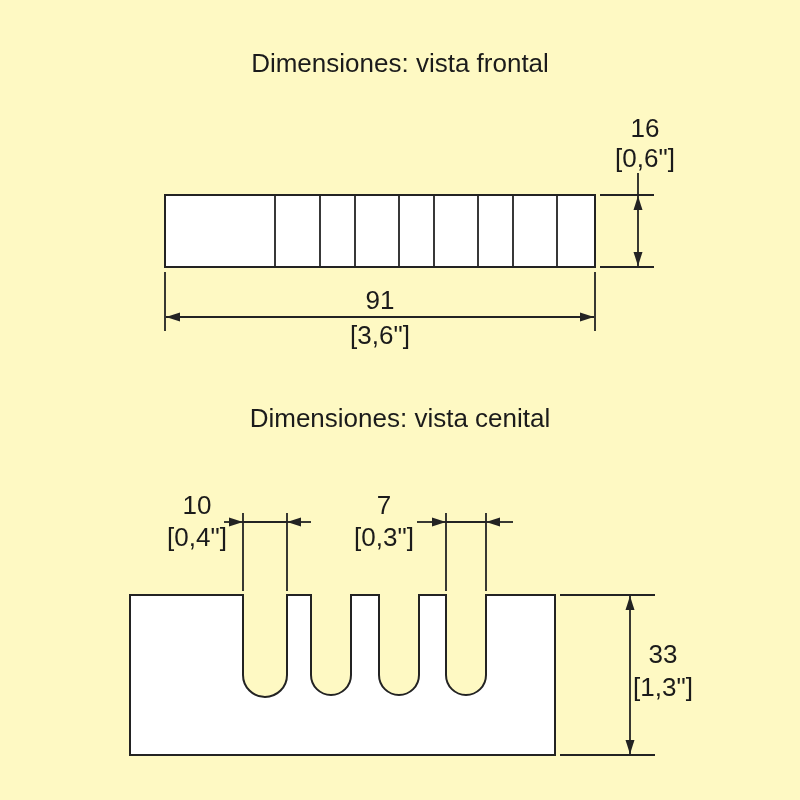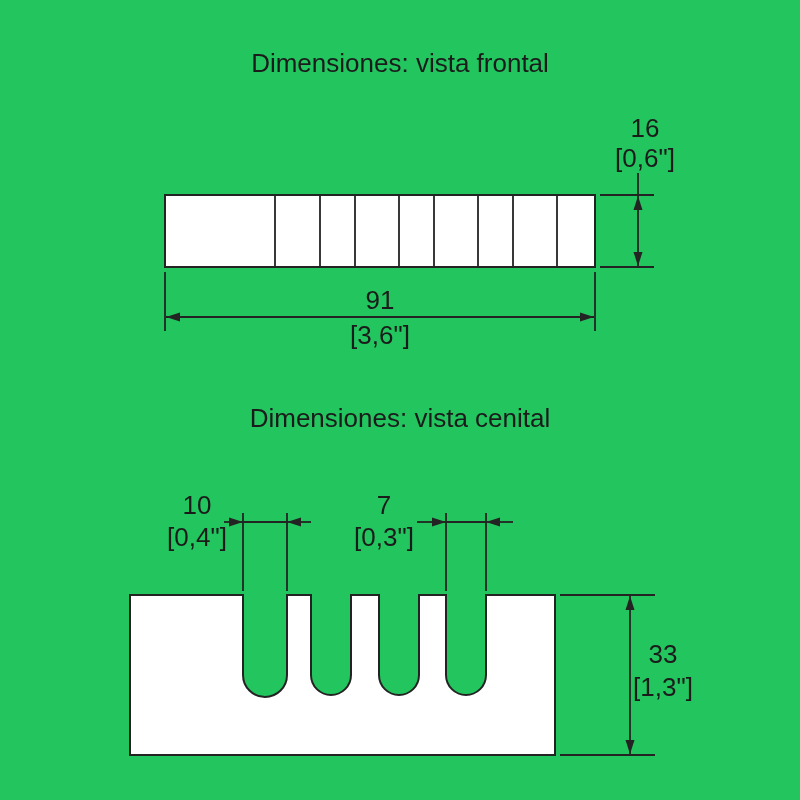--- a/index.html
+++ b/index.html
@@ -4,21 +4,21 @@
 <style>
   html, body {
     margin: 0;
     padding: 0;
     background: #ffffff;
   }
   .stage {
     position: relative;
     width: 800px;
     height: 800px;
-    background: #22c55e;
+    background: #fef9c3;
     overflow: hidden;
     text-decoration: underline;
   }
   svg { display: block; }
   .title {
     font-family: "Liberation Sans", sans-serif;
     font-size: 26px;
     fill: #1b1b1b;
   }
   .dim {

